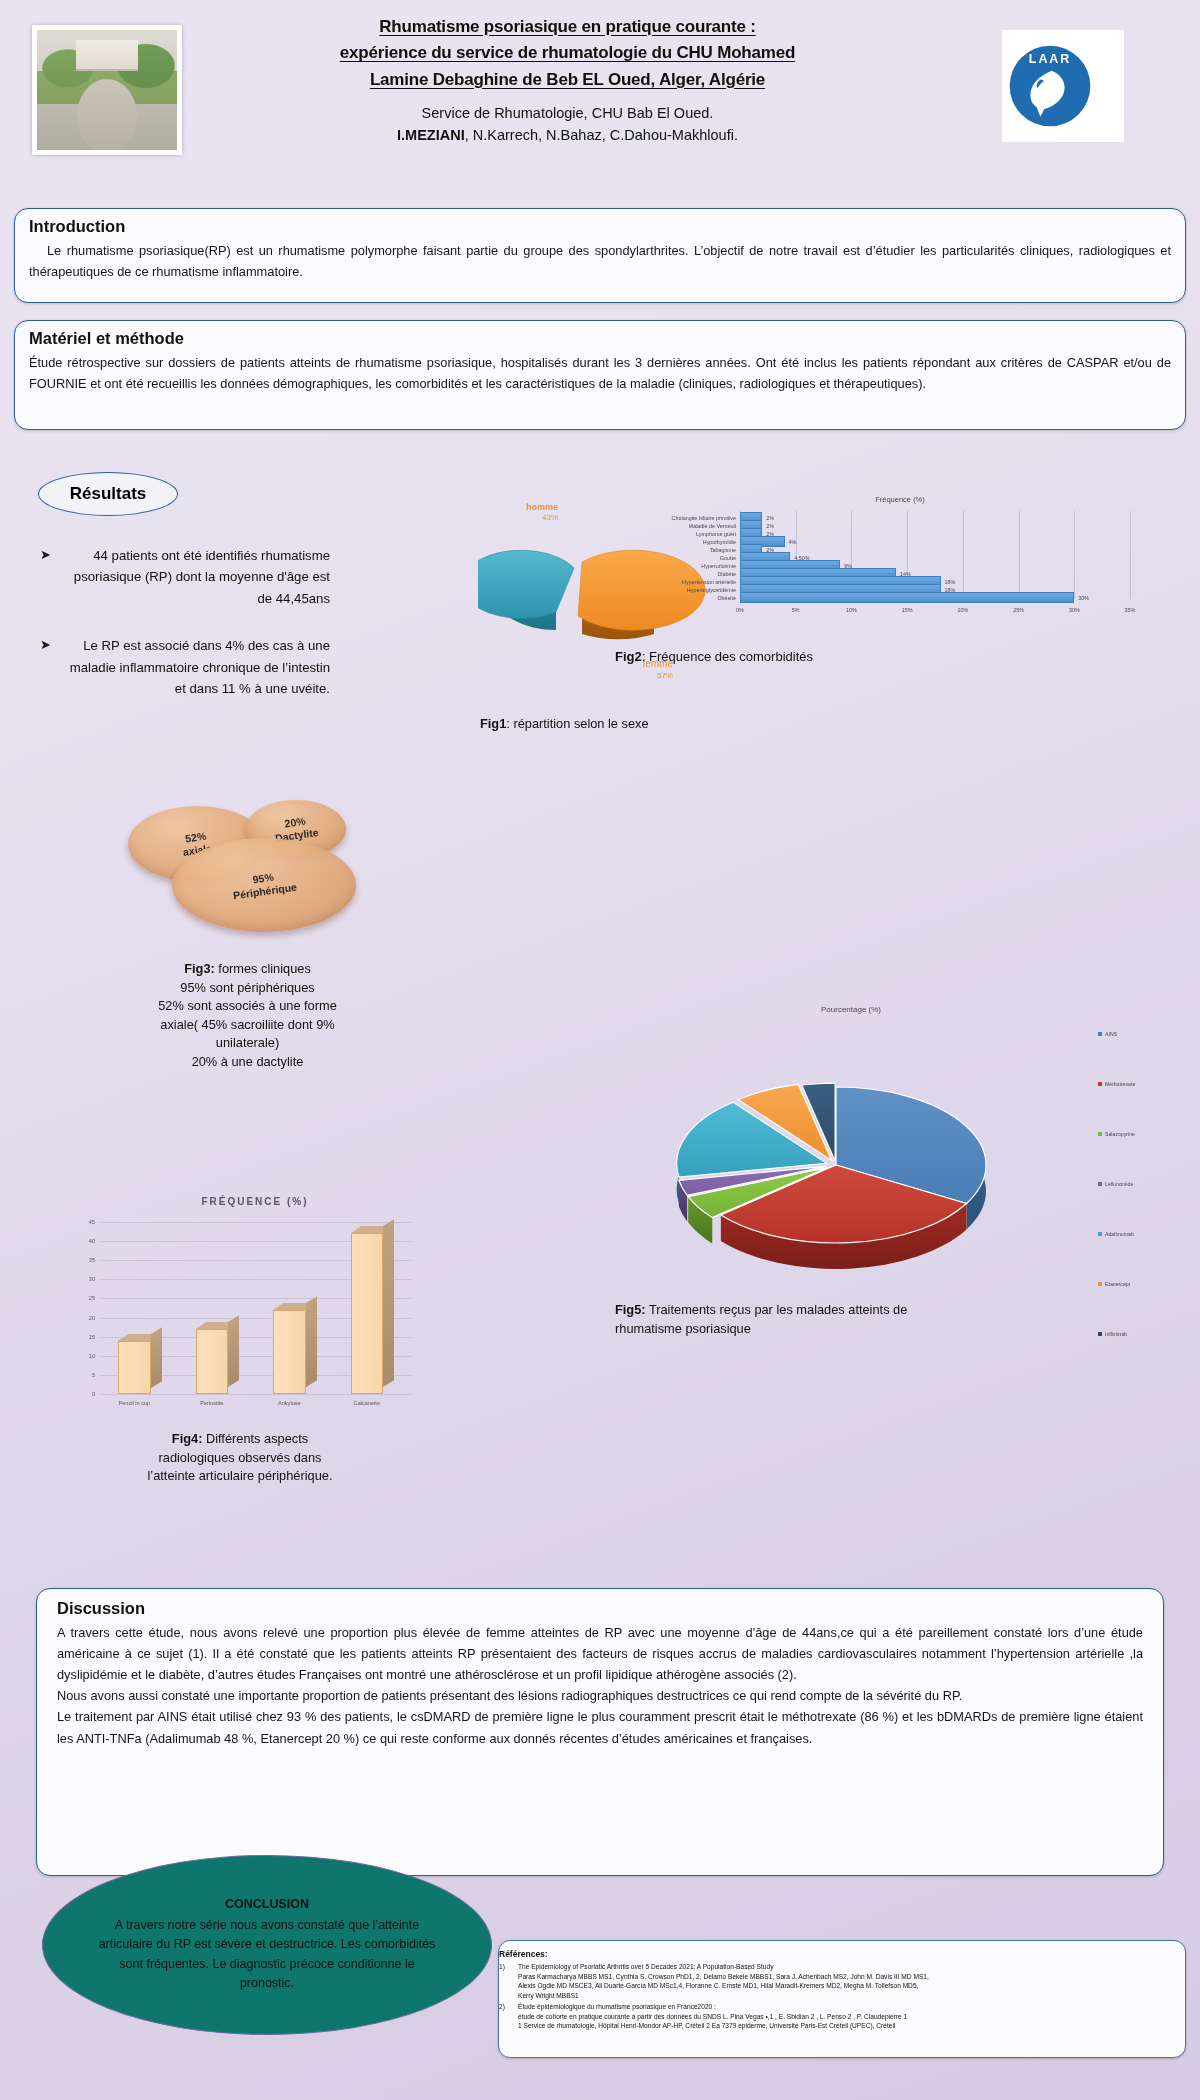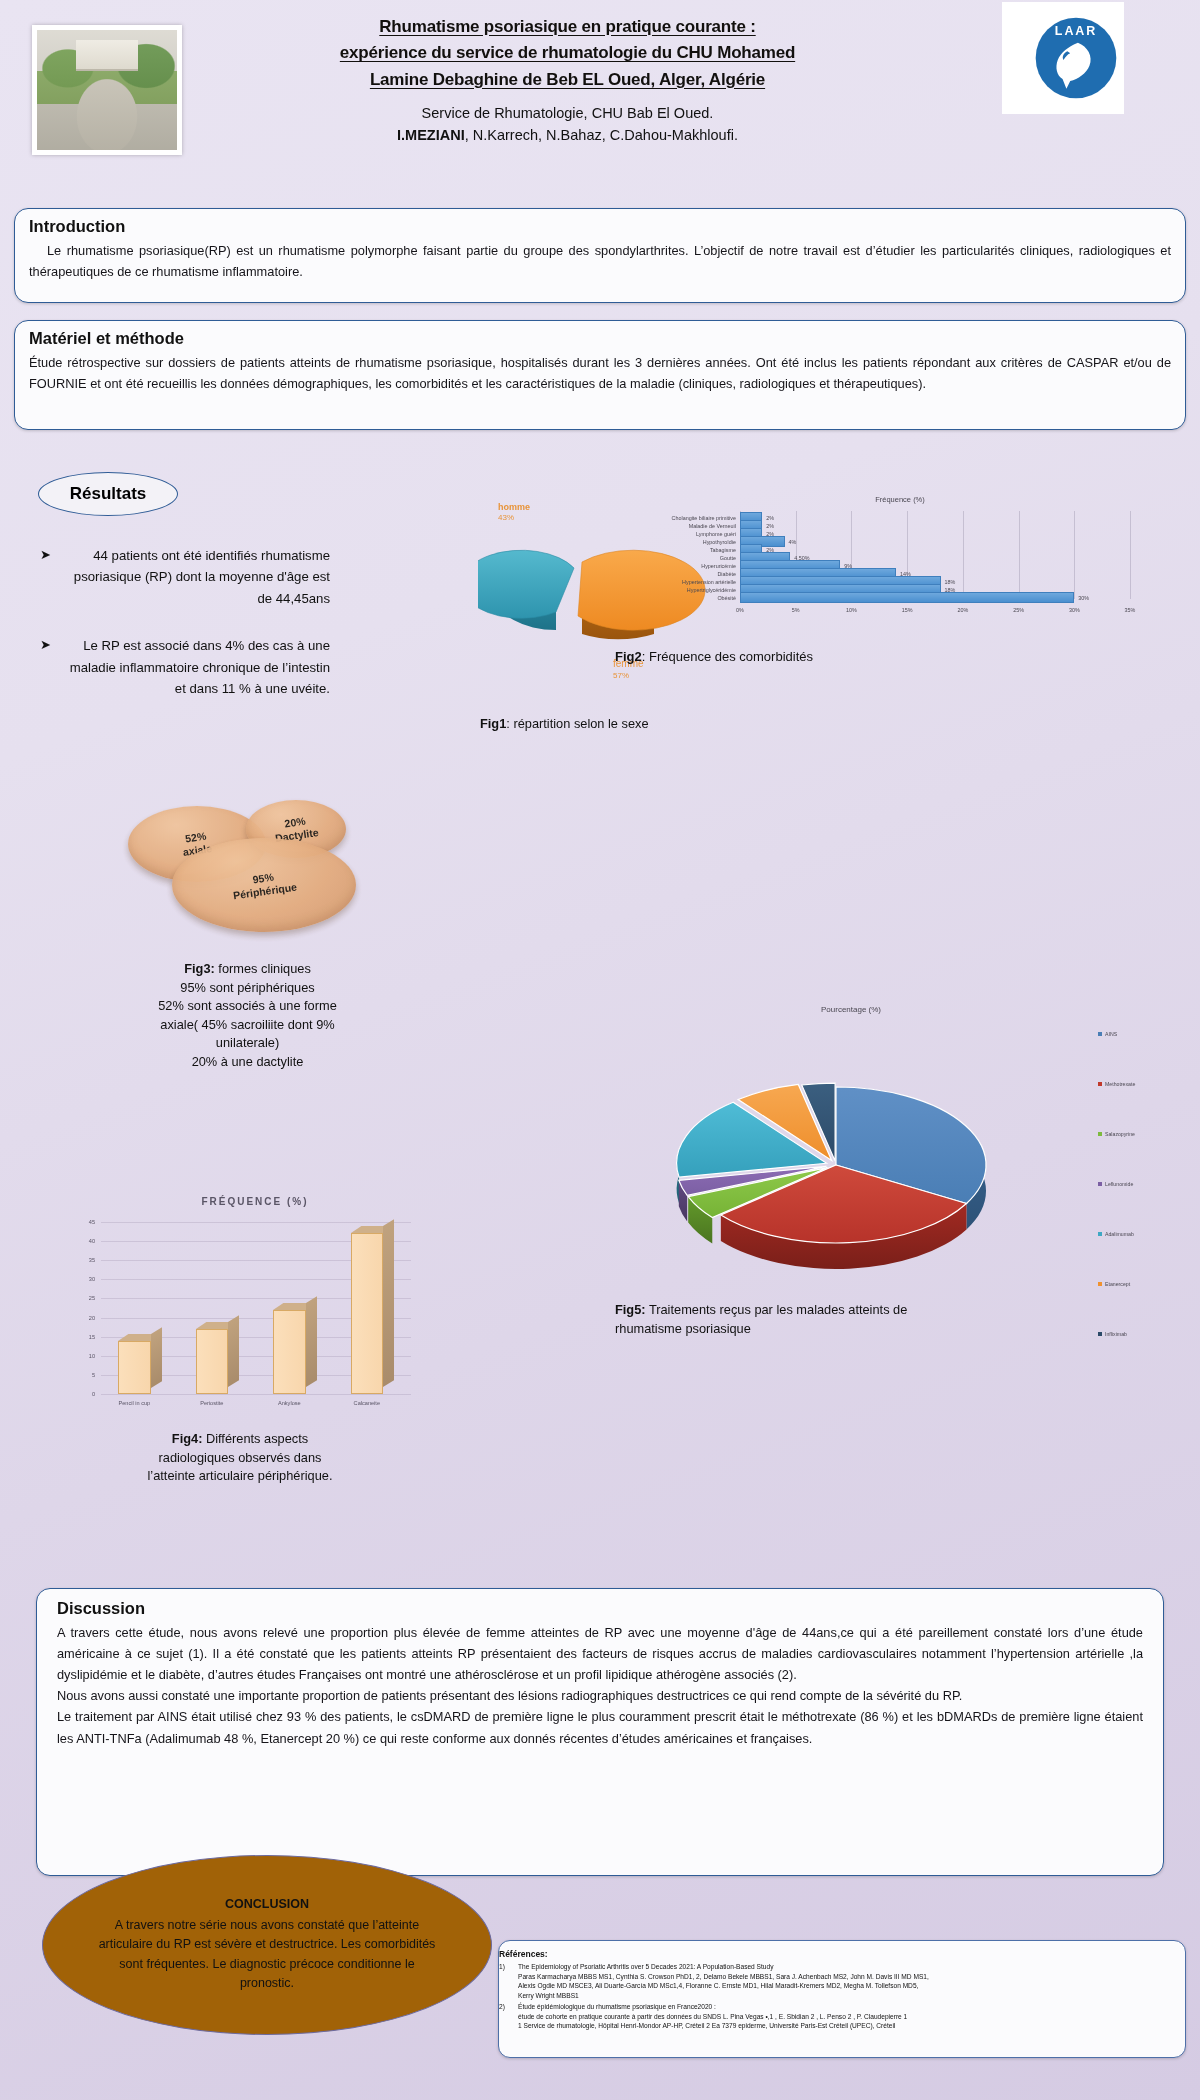--- a/index.html
+++ b/index.html
@@ -34,22 +34,22 @@
   }
   .title-block { position:absolute; left:195px; top:14px; width:745px; text-align:center; }
   .title-line {
     font-weight:bold; font-size:17px; color:#12100e; line-height:1.55;
     text-decoration:underline; text-underline-offset:3px; letter-spacing:-.2px;
     white-space:nowrap;
   }
   .authors { margin-top:10px; font-size:14.5px; color:#111; line-height:1.5; }
   .authors b{ font-weight:bold; }
   .logo-box {
-    position:absolute; left:1002px; top:2px; width:122px; height:112px;
-    background:#fff; display:flex; align-items:center; justify-content:flex-end;
+    position:absolute; left:1002px; top:30px; width:122px; height:112px;
+    background:#fff; display:flex; align-items:center; justify-content:flex-start;
   }
 
   
   .box {
     position:absolute; background:#fbfbfd;
     border:1.6px solid #2f5c96; border-radius:14px;
     box-shadow:0 1px 3px rgba(0,0,0,.18);
   }
   .box-title {
     font-weight:bold; font-size:16.5px; color:#111; margin-bottom:4px;
@@ -70,21 +70,21 @@
   .bullet { display:flex; gap:7px; margin-bottom:26px; }
   .bullet-ar { flex:0 0 auto; font-size:13px; color:#111; line-height:1.6; }
   .bullet-tx { font-size:13.2px; color:#111; line-height:1.62; text-align:right; }
 
   
   .cap { position:absolute; font-size:12.8px; color:#111; line-height:1.45; }
   .cap b{ font-weight:bold; }
 
   
   #fig1 { position:absolute; left:478px; top:500px; width:230px; height:200px; }
-  .lbl-o { position:absolute; color:#E8943A; font-weight:bold; font-size:9px; text-align:left; line-height:1.25;}
+  .lbl-o { position:absolute; color:#E8943A; font-weight:bold; font-size:9px; text-align:right; line-height:1.25;}
   .lbl-o span{ font-weight:normal; display:block; font-size:8px;}
 
   
   #fig2 { position:absolute; left:600px; top:495px; width:600px; height:120px; }
   .f2title{ position:absolute; left:0; right:0; top:0; text-align:center; font-size:7.5px; color:#4b4852;}
   .f2row{ position:absolute; height:11px; display:flex; align-items:center; }
   .f2lab{ position:absolute; right:100%; margin-right:4px; white-space:nowrap; font-size:5.4px; color:#4b4852; }
   .f2bar{ height:11px; background:linear-gradient(to bottom,#6ea8dd,#4a8fcf); border:.5px solid #3f7fbd;}
   .f2val{ margin-left:4px; font-size:5.4px; color:#4b4852; }
   .f2grid{ position:absolute; top:0; bottom:14px; width:1px; background:rgba(120,110,140,.28); }
@@ -125,21 +125,21 @@
   .f5leg{ position:absolute; font-size:5.2px; color:#4b4852; display:flex; align-items:center; gap:3px; }
   .f5sw{ width:4px; height:4px; display:inline-block; }
 
   
   #discussion { left:36px; top:1588px; width:1128px; height:288px; padding:10px 20px; }
 
   
   .concl-oval {
     position:absolute; left:42px; top:1855px; width:450px; height:180px;
     border:1.4px solid #6c6aa0; border-radius:50%;
-    background:#a16207; display:flex; flex-direction:column;
+    background:#0f766e; display:flex; flex-direction:column;
     align-items:center; justify-content:center; padding:0 52px; text-align:center;
   }
   .concl-title{ font-weight:bold; font-size:12.5px; color:#111; margin-bottom:5px;}
   .concl-text{ font-size:12.5px; color:#111; line-height:1.55; }
   #refs { left:498px; top:1940px; width:688px; height:118px; padding:8px 0; border-radius:12px;
           border:1.1px solid #4d6fa8; }
   .refs-title{ font-weight:bold; font-size:8.5px; color:#111; margin-bottom:3px;}
   .ref-item{ display:flex; gap:5px; font-size:6.6px; color:#111; line-height:1.45; margin-bottom:2px;}
   .ref-num{ flex:0 0 14px; text-align:left; }
 </style>

